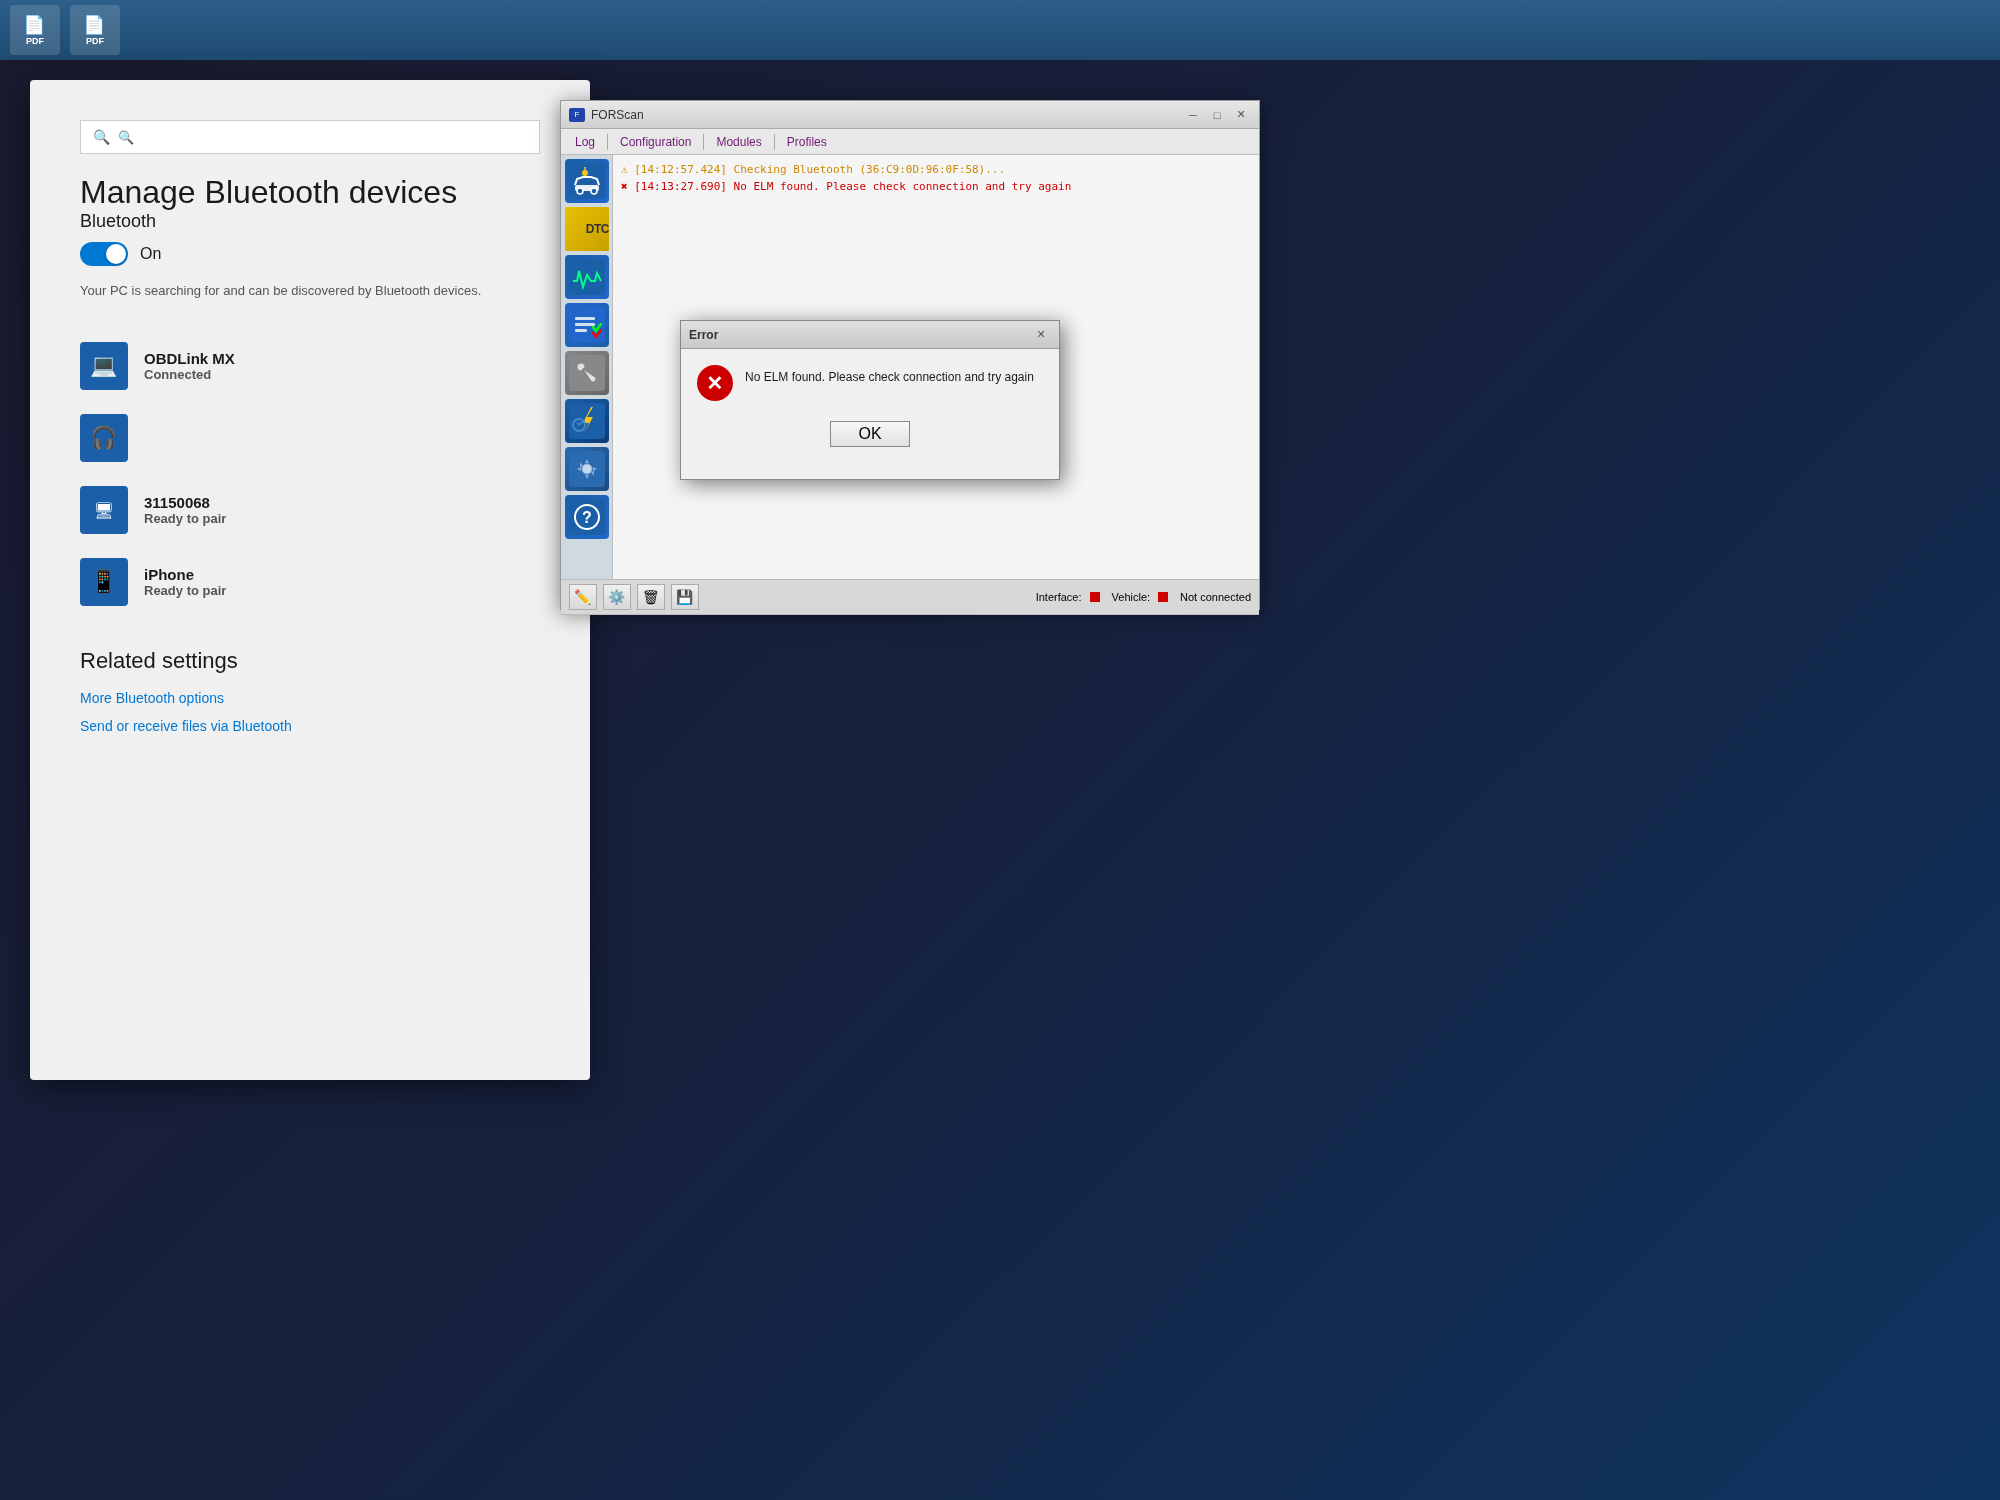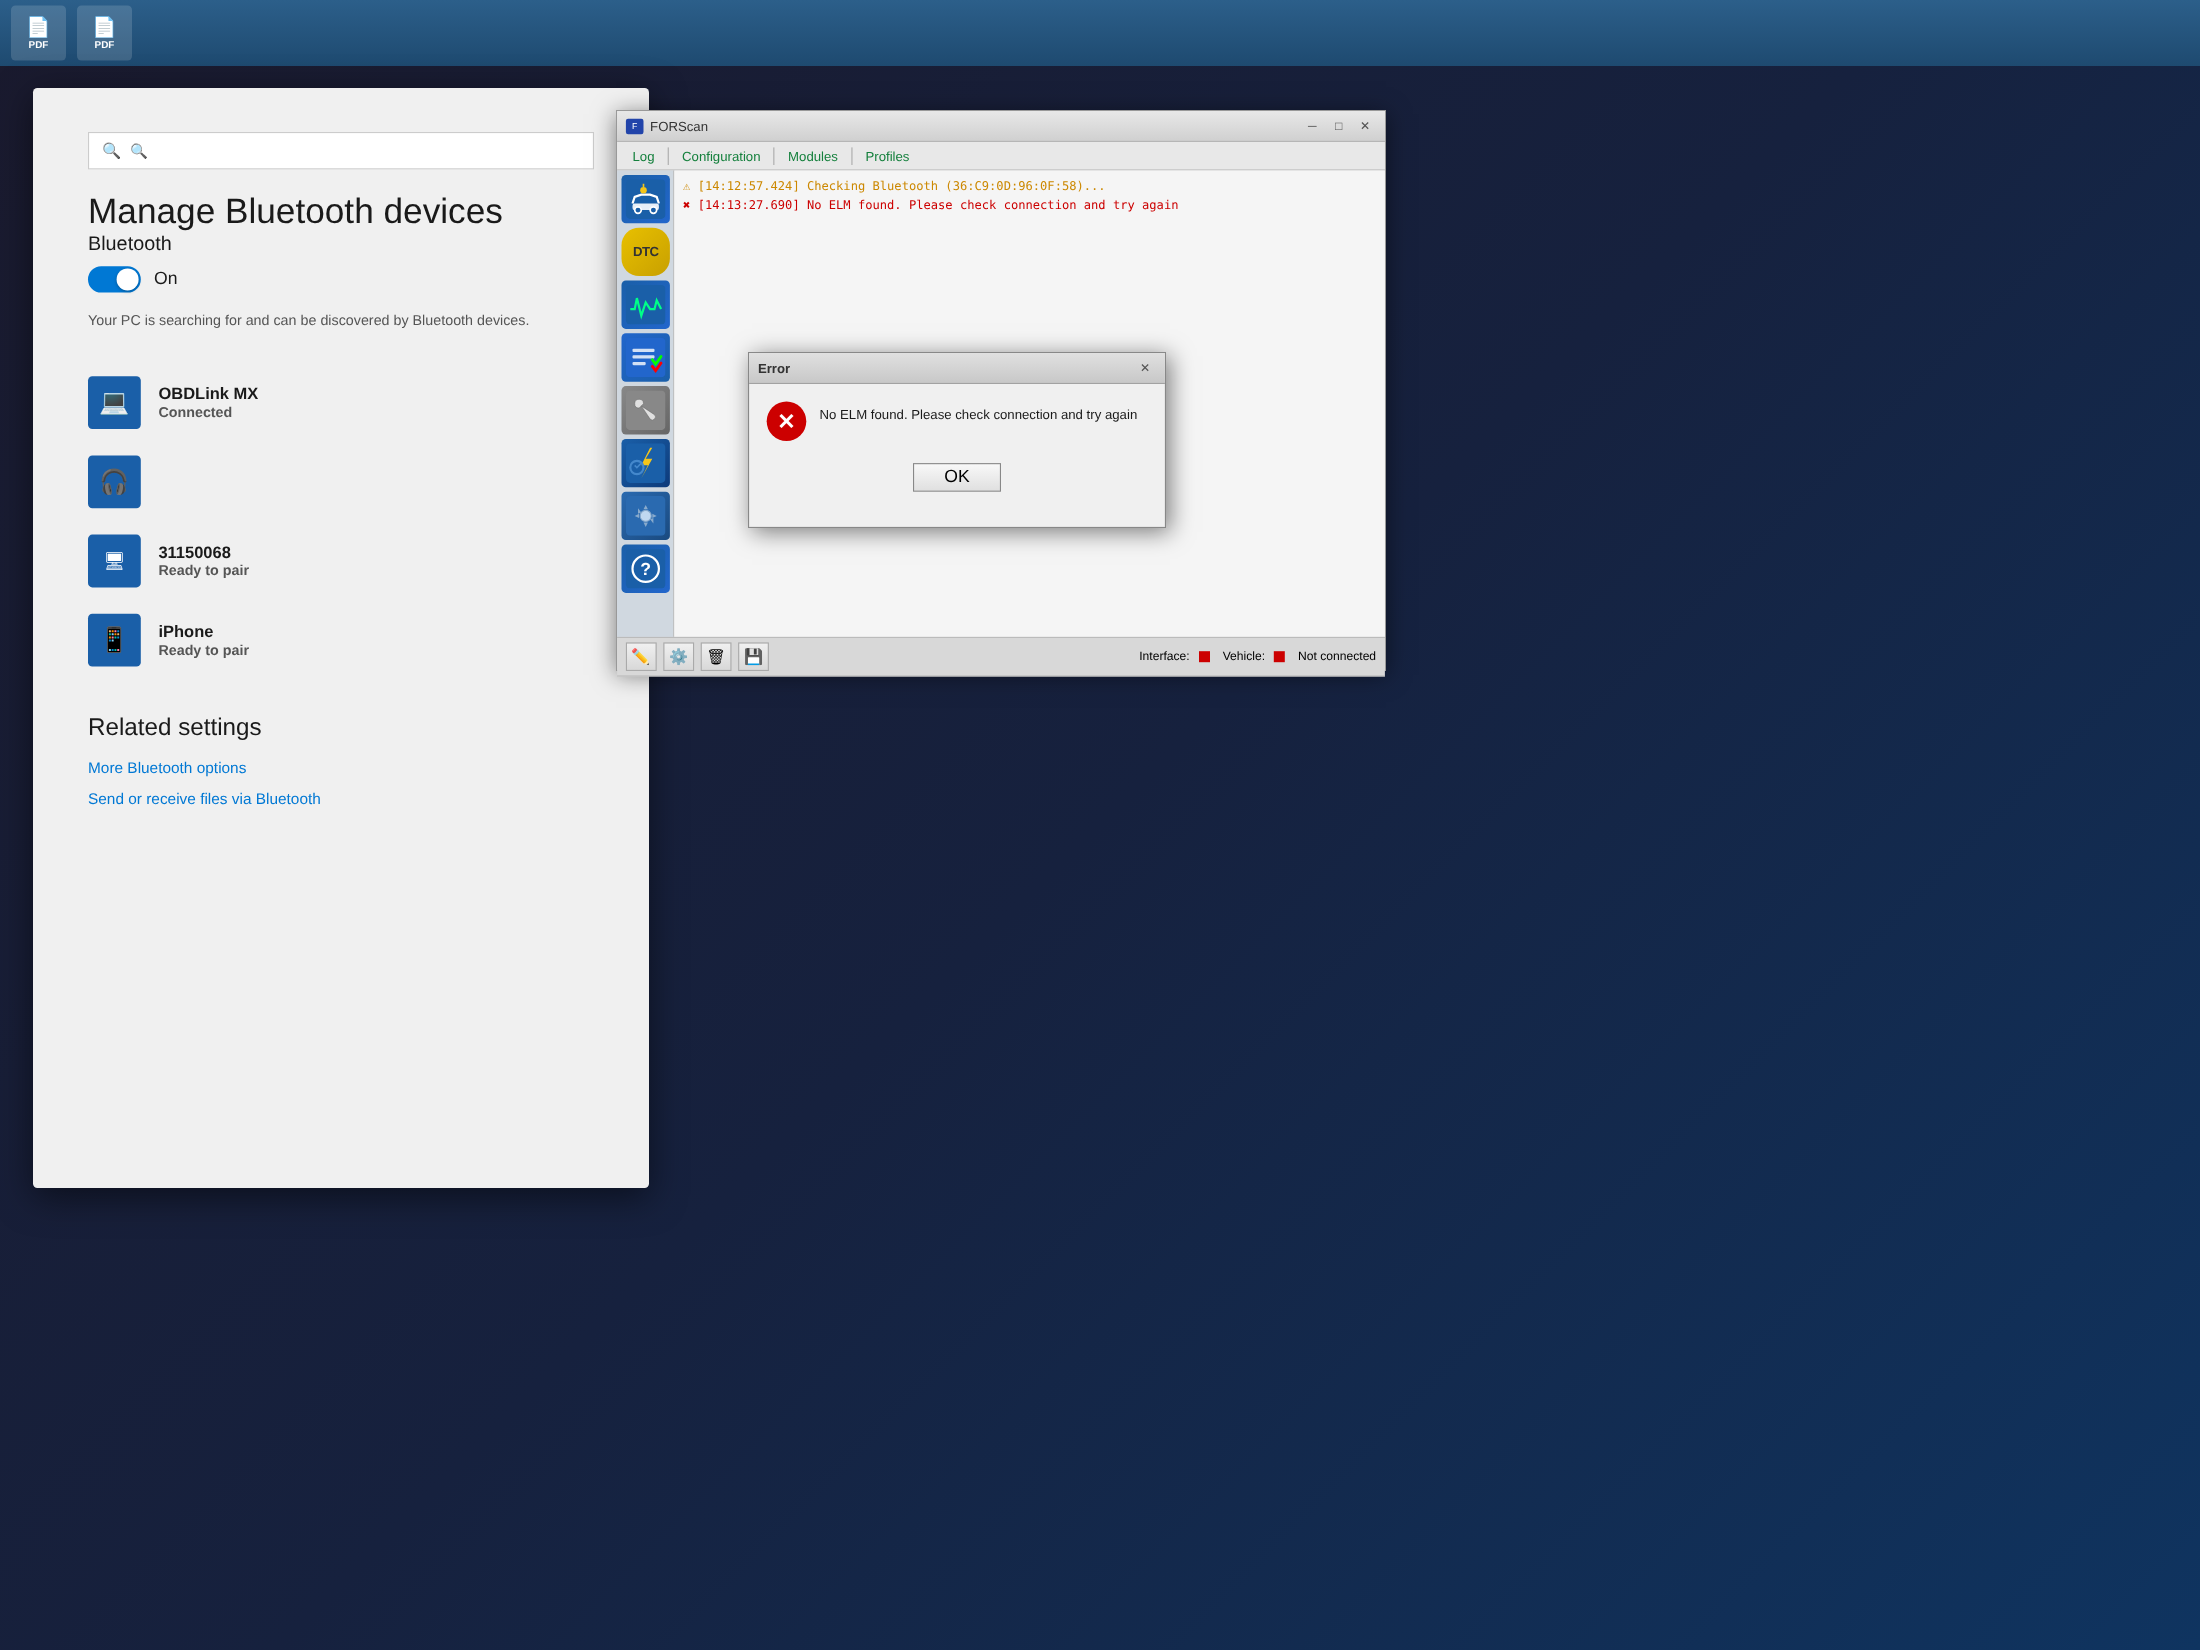--- a/index.html
+++ b/index.html
@@ -244,21 +244,21 @@
       background: #e8e8e8;
       border-bottom: 1px solid #bbb;
       display: flex;
       align-items: center;
       padding: 0 4px;
       gap: 2px;
     }
 
     .menu-item {
       font-size: 12px;
-      color: #15803d;
+      color: #701a75;
       padding: 3px 10px;
       cursor: pointer;
     }
 
     .menu-separator {
       width: 1px;
       height: 16px;
       background: #aaa;
     }
 
@@ -429,24 +429,25 @@
     }
 
     
     .tool-car {
       background: linear-gradient(135deg, #1a5fa8, #2266cc);
       border-radius: 4px;
     }
 
     .tool-dtc {
       background: linear-gradient(135deg, #f5c518, #e0a800);
-      border-radius: 16px;
+      border-radius: 1px;
       font-size: 10px;
       font-weight: bold;
       color: #333;
+      justify-content: flex-end;
     }
 
     .tool-wave {
       background: linear-gradient(135deg, #1a5fa8, #2266cc);
       border-radius: 4px;
     }
 
     .tool-check {
       background: linear-gradient(135deg, #2266cc, #1a5fa8);
       border-radius: 4px;

